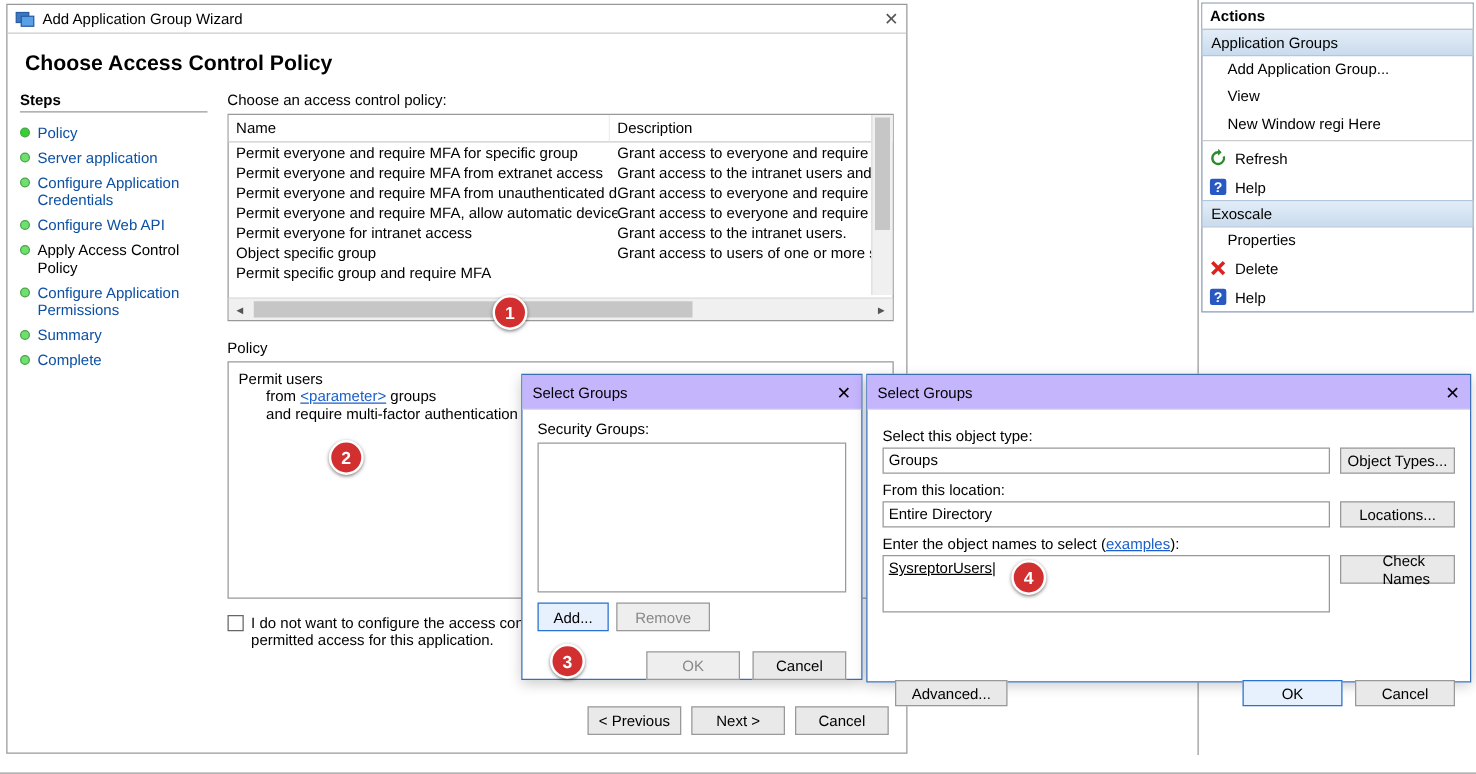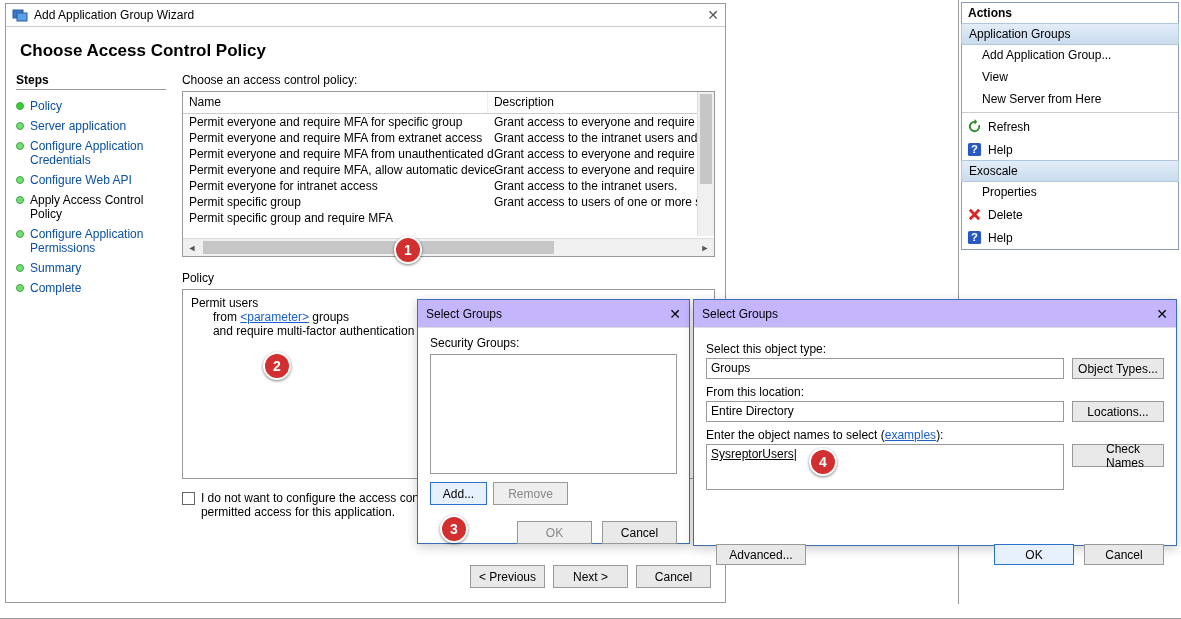--- a/index.html
+++ b/index.html
@@ -158,21 +158,21 @@
             </div>
           <div class="grow">
               <div class="gn">Permit everyone and require MFA, allow automatic device regi...</div>
               <div class="gd">Grant access to everyone and require M</div>
             </div>
           <div class="grow">
               <div class="gn">Permit everyone for intranet access</div>
               <div class="gd">Grant access to the intranet users.</div>
             </div>
           <div class="grow">
-              <div class="gn">Permit specific group</div>
+              <div class="gn">Object specific group</div>
               <div class="gd">Grant access to users of one or more sp</div>
             </div>
           <div class="grow">
               <div class="gn">Permit specific group and require MFA</div>
               <div class="gd"></div>
             </div>
         </div>
         <div class="vscroll">
             <div class="thumb"></div>
           </div>
@@ -208,21 +208,21 @@
 <div class="actions-pane">
   <div class="ap-title">Actions</div>
   <div class="ap-section">Application Groups</div>
   <div class="ap-item">
       <span>Add Application Group...</span>
     </div>
   <div class="ap-item">
       <span>View</span>
     </div>
   <div class="ap-item">
-      <span>New Server from Here</span>
+      <span>New Window regi Here</span>
     </div>
   <div class="ap-hr"></div>
   <div class="ap-item">
     <svg class="ap-icon" viewBox="0 0 16 16">
         <path d="M8 2a6 6 0 1 0 5.7 4.1l-1.8.7A4 4 0 1 1 8 4v2l3-3-3-3z" fill="#2b8a2b"></path>
       </svg>
     <span>Refresh</span>
   </div>
   <div class="ap-item">
     <svg class="ap-icon" viewBox="0 0 16 16">

